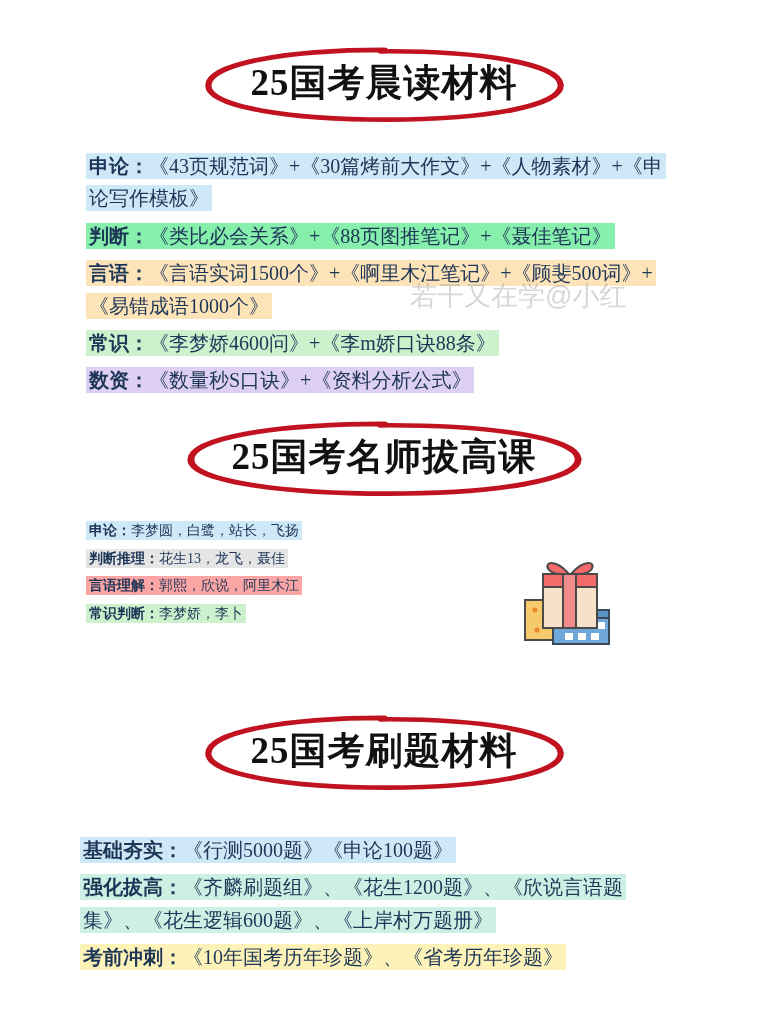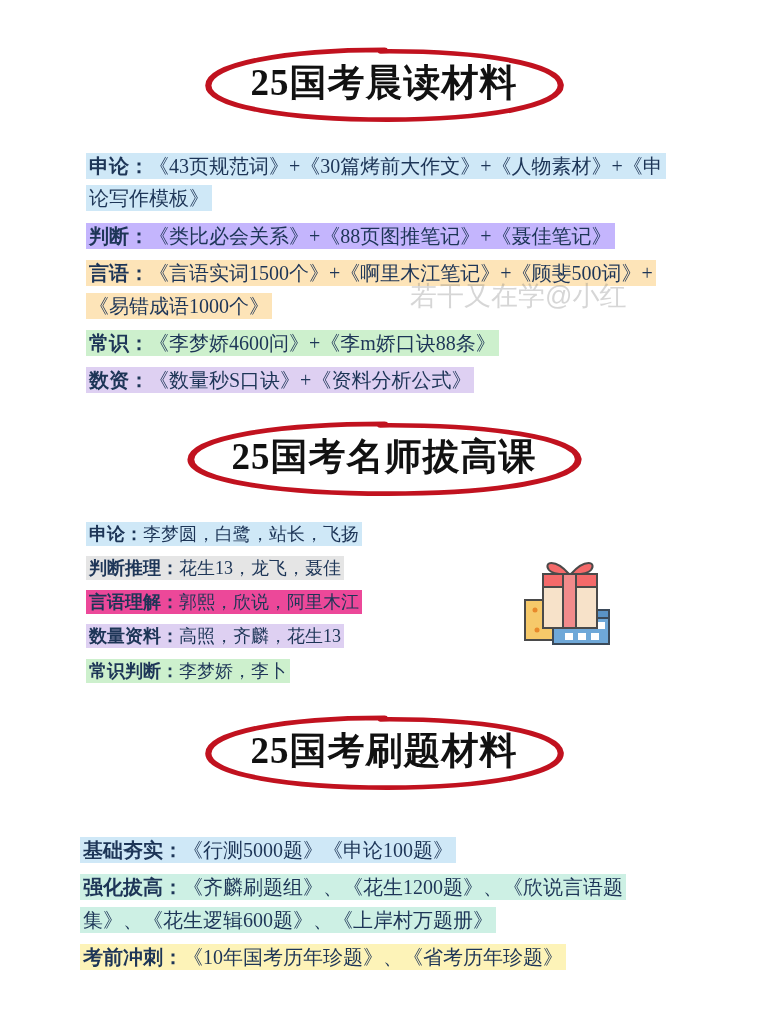--- a/index.html
+++ b/index.html
@@ -71,21 +71,21 @@
     display: inline;
     padding: 2px 3px;
     box-decoration-break: clone;
     -webkit-box-decoration-break: clone;
   }
 
   
   .s1 { width: 600px; margin-left: 78px; }
   .s1 .row { font-size: 20px; }
   .s2 { width: 600px; margin-left: 78px; }
-  .s2 .row { font-size: 18px; }
+  .s2 .row { font-size: 14px; }
   .s3 { width: 612px; margin-left: 72px; }
   .s3 .row { font-size: 20px; }
 
   .sec1 { position: absolute; left: 0; top: 44px; width: 768px; text-decoration: underline; }
   .sec1-rows { position: absolute; left: 0; top: 148px; width: 684px; }
   .sec2 { position: absolute; left: 0; top: 418px; width: 768px; }
   .sec2-rows { position: absolute; left: 0; top: 518px; width: 768px; }
   .sec3 { position: absolute; left: 0; top: 712px; width: 768px; }
   .sec3-rows { position: absolute; left: 0; top: 832px; width: 768px; }
 
@@ -122,42 +122,41 @@
       <svg class="ellipse" viewBox="0 0 400 110" preserveAspectRatio="none">
         <path d="M200 8 C 95 8, 16 28, 16 57 C 16 86, 100 104, 203 104 C 306 104, 386 85, 384 56 C 382 27, 300 9, 196 10" fill="none" stroke="#c1121f" stroke-width="6.5" stroke-linecap="round"></path>
       </svg>
       <span class="heading-text">25国考晨读材料</span>
     </div>
   </div>
 
   <div class="sec1-rows">
     <div class="rows s1">
       <div class="row"><span class="seg" id="r10" style="background: rgb(207, 232, 247);"><span class="lbl">申论：</span><span>《43页规范词》+《30篇烤前大作文》+《人物素材》+《申论写作模板》</span></span></div>
-      <div class="row"><span class="seg" id="r11" style="background: #c4b5fd; margin-top: 32px;"><span class="lbl">判断：</span><span>《类比必会关系》+《88页图推笔记》+《聂佳笔记》</span></span></div>
+      <div class="row"><span class="seg" id="r11" style="background: #86efac; margin-top: 32px;"><span class="lbl">判断：</span><span>《类比必会关系》+《88页图推笔记》+《聂佳笔记》</span></span></div>
       <div class="row"><span class="seg" id="r12" style="background: rgb(253, 228, 184);"><span class="lbl">言语：</span><span>《言语实词1500个》+《啊里木江笔记》+《顾斐500词》+《易错成语1000个》</span></span></div>
       <div class="row"><span class="seg" id="r13" style="background: rgb(205, 240, 205);"><span class="lbl">常识：</span><span>《李梦娇4600问》+《李m娇口诀88条》</span></span></div>
       <div class="row"><span class="seg" id="r14" style="background: rgb(222, 208, 242);"><span class="lbl">数资：</span><span>《数量秒S口诀》+《资料分析公式》</span></span></div>
     </div>
   </div>
 
   <div class="sec2 heading-wrap">
     <div class="heading-inner">
       <svg class="ellipse" viewBox="0 0 400 110" preserveAspectRatio="none">
         <path d="M200 8 C 95 8, 16 28, 16 57 C 16 86, 100 104, 203 104 C 306 104, 386 85, 384 56 C 382 27, 300 9, 196 10" fill="none" stroke="#c1121f" stroke-width="6.5" stroke-linecap="round"></path>
       </svg>
       <span class="heading-text">25国考名师拔高课</span>
     </div>
   </div>
 
   <div class="sec2-rows">
     <div class="rows s2">
       <div class="row"><span class="seg" id="r20" style="background: rgb(207, 232, 247);"><span class="lbl">申论：</span><span>李梦圆，白鹭，站长，飞扬</span></span></div>
       <div class="row"><span class="seg" id="r21" style="background: #e5e5e5;"><span class="lbl">判断推理：</span><span>花生13，龙飞，聂佳</span></span></div>
-      <div class="row"><span class="seg" id="r22" style="background: #ec4899;"><span class="lbl">言语理解：</span><span>郭熙，欣说，阿里木江</span></span></div>
-      <div class="row"><span class="seg" id="r23" style="background: rgb(222, 208, 242);"><span class="lbl">数量资料：</span><span>高照，齐麟，花生13</span></span></div>
+      <div class="row"><span class="seg" id="r22" style="background: #fca5a5;"><span class="lbl">言语理解：</span><span>郭熙，欣说，阿里木江</span></span></div>
       <div class="row"><span class="seg" id="r24" style="background: rgb(205, 240, 205);"><span class="lbl">常识判断：</span><span>李梦娇，李卜</span></span></div>
     </div>
   </div>
 
   <svg class="gift" viewBox="0 0 120 120">
 
     <rect x="10" y="52" width="42" height="40" fill="#f6c96a" stroke="#4a4a4a" stroke-width="2"></rect>
     <circle cx="20" cy="62" r="2.5" fill="#e8892b"></circle>
     <circle cx="33" cy="70" r="2.5" fill="#e8892b"></circle>
     <circle cx="22" cy="82" r="2.5" fill="#e8892b"></circle>

